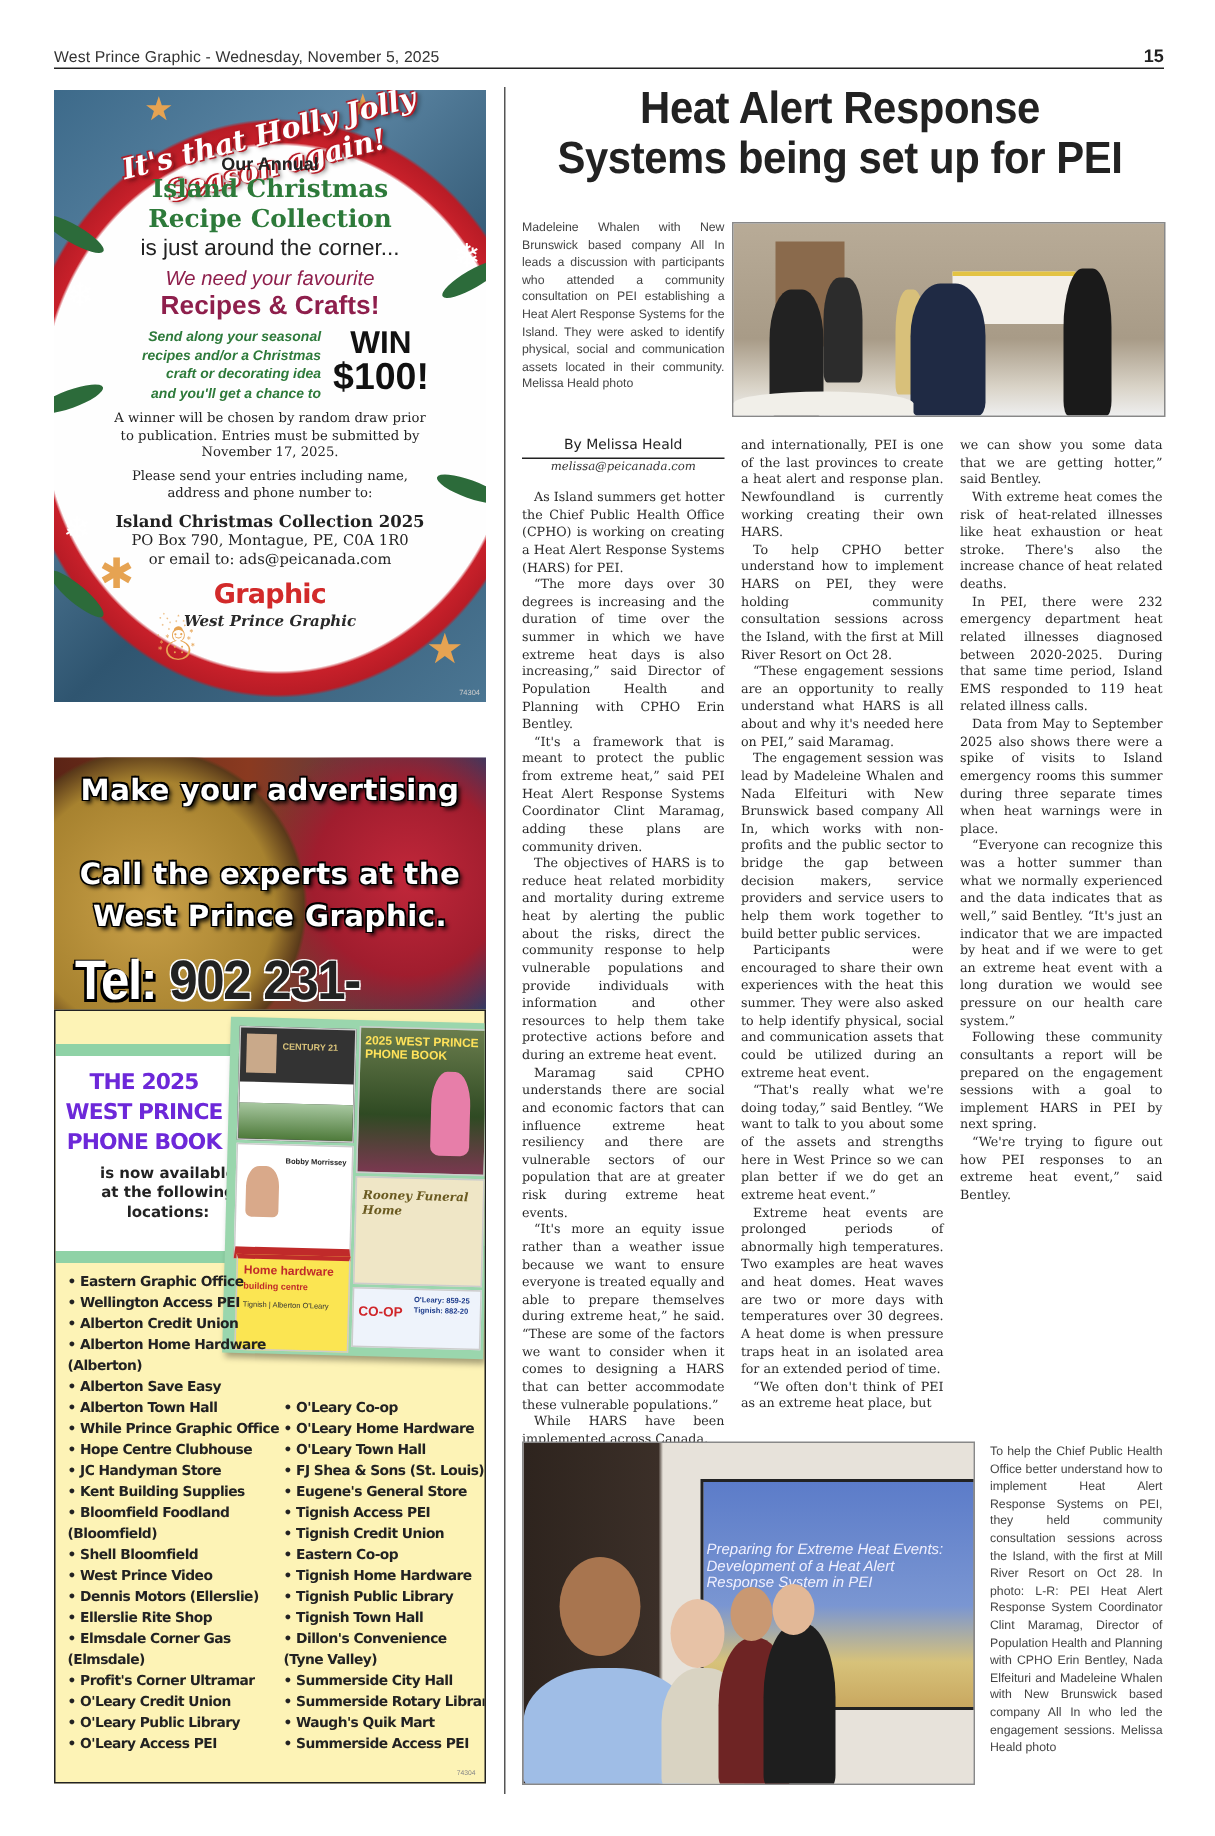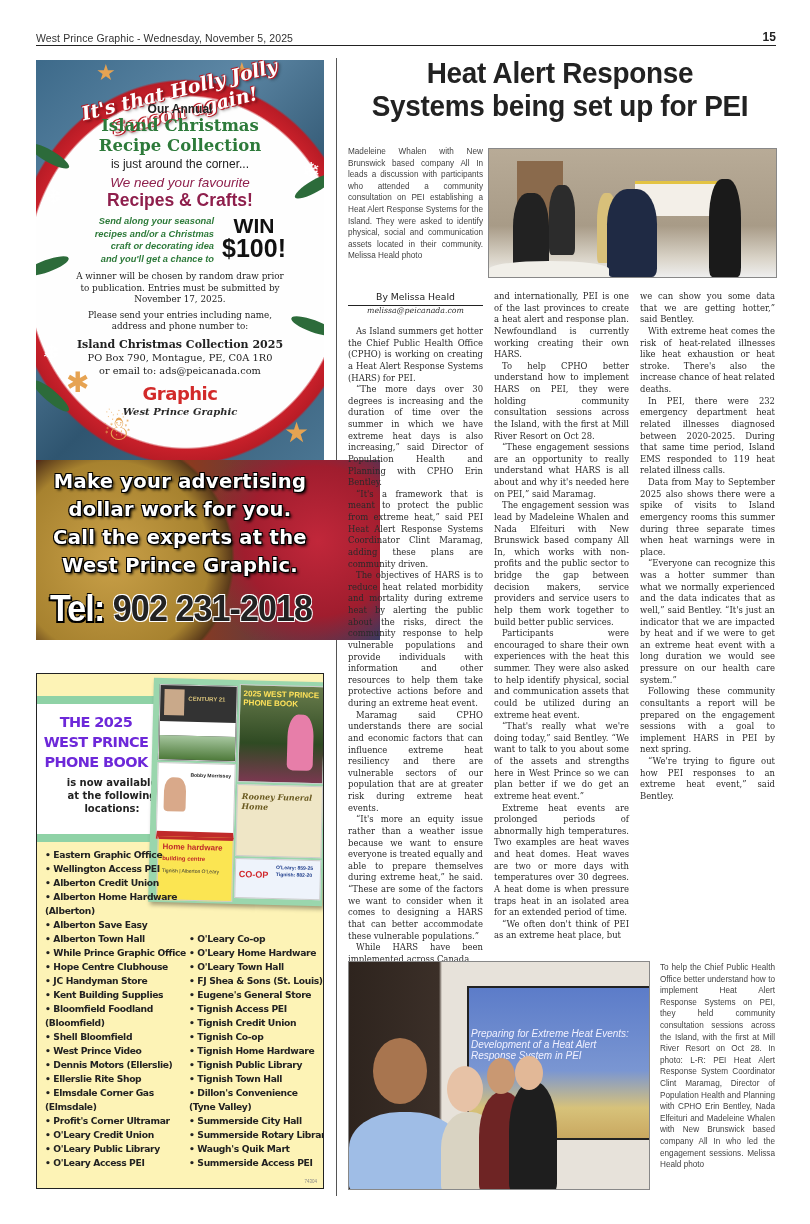--- a/index.html
+++ b/index.html
@@ -12,37 +12,37 @@
   
   .ad1{position:absolute;left:36px;top:60px;width:288px;height:408px;overflow:hidden;
        background:radial-gradient(ellipse 70% 55% at 52% 52%,#fefefe 0,#fefefe 78%,#c8202a 79%,#b81c26 85%,transparent 86%),
        linear-gradient(135deg,#3d6a8a 0,#5c86a4 30%,#2f5570 60%,#4b7693 100%);}
   .ad1 .banner{position:absolute;left:6px;top:18px;width:280px;text-align:center;transform:rotate(-14deg);font-family:"DejaVu Serif",serif;font-style:italic;font-weight:bold;font-size:19px;color:#fff;text-shadow:0 0 2px #b81c26,1px 1px 0 #b81c26,-1px -1px 0 #b81c26,2px 2px 3px rgba(0,0,0,.5);}
   .ad1 .ornament{position:absolute;color:#e6a352;font-size:22px;}
   .ad1 .leaf{position:absolute;width:46px;height:12px;background:#2c6b3a;border-radius:50%;}
   .ad1 .inner{position:absolute;left:30px;top:40px;width:228px;text-align:center;}
   .ad1 .t1{font-family:"Liberation Sans",sans-serif;font-size:12px;font-weight:bold;color:#222;margin-top:2px;}
   .ad1 .t2{font-family:"DejaVu Serif",serif;font-weight:bold;color:#2d7a3a;font-size:16.5px;line-height:20px;}
-  .ad1 .t3{font-family:"Liberation Sans",sans-serif;font-size:12px;color:#222;margin-top:1px;}
+  .ad1 .t3{font-family:"Liberation Sans",sans-serif;font-size:15px;color:#222;margin-top:1px;}
   .ad1 .t4{font-family:"Liberation Sans",sans-serif;font-style:italic;font-size:13.5px;color:#8e1f4c;margin-top:4px;}
   .ad1 .t5{font-family:"Liberation Sans",sans-serif;font-weight:bold;font-size:17.5px;color:#8e1f4c;}
   .ad1 .row{display:flex;align-items:flex-start;justify-content:center;margin-top:4px;}
   .ad1 .send{font-family:"Liberation Sans",sans-serif;font-style:italic;font-weight:bold;font-size:9.3px;line-height:12.5px;color:#2d7a3a;text-align:right;width:140px;}
   .ad1 .win{font-family:"Liberation Sans",sans-serif;font-weight:bold;color:#111;text-align:center;margin-left:8px;line-height:22px;}
   .ad1 .win .w1{font-size:21px;}
   .ad1 .win .w2{font-size:25px;}
   .ad1 .body{font-family:"DejaVu Serif",serif;font-size:8.8px;line-height:11.5px;color:#222;margin-top:6px;}
   .ad1 .addr1{font-family:"DejaVu Serif",serif;font-weight:bold;font-size:11px;color:#222;margin-top:5px;}
   .ad1 .addr2{font-family:"DejaVu Serif",serif;font-size:9.8px;color:#222;line-height:13px;}
   .ad1 .logo{font-family:"DejaVu Sans",sans-serif;font-weight:bold;font-size:18px;color:#d22a2a;margin-top:6px;letter-spacing:-.5px;}
   .ad1 .logo2{font-family:"DejaVu Serif",serif;font-style:italic;font-weight:bold;font-size:10px;color:#2a2a2a;margin-top:2px;}
   .ad1 .code{position:absolute;right:4px;bottom:3px;font-size:5px;color:#ccc;font-family:"Liberation Sans",sans-serif;}
 
   
-  .ad2{position:absolute;left:36px;top:460px;width:344px;height:180px;overflow:hidden;
+  .ad2{position:absolute;left:36px;top:505px;width:288px;height:180px;overflow:hidden;
        background:radial-gradient(circle at 22% 55%,#c9a048 0,#a7822f 34%,#5a3a1a 42%,transparent 43%),
        radial-gradient(circle at 82% 45%,#c1273a 0,#a01d2e 25%,transparent 40%),
        linear-gradient(90deg,#5b2416 0,#8a3a20 45%,#2f3c66 100%);}
   .ad2 .line{position:absolute;left:0;width:288px;text-align:center;font-family:"DejaVu Sans",sans-serif;font-weight:bold;font-size:19.5px;color:#fff;letter-spacing:.3px;text-shadow:1px 1px 0 #000,-1px -1px 0 #000,1px -1px 0 #000,-1px 1px 0 #000,2px 2px 3px #000;}
   .ad2 .tel{position:absolute;left:14px;top:128px;font-family:"Liberation Sans",sans-serif;font-weight:bold;font-size:37px;color:#fff;letter-spacing:-1px;text-shadow:1px 1px 0 #000,-1px -1px 0 #000,2px 2px 0 #000,-2px 2px 0 #000;transform:scaleX(.92);transform-origin:left;}
   .ad2 .tel .num{color:#222;text-shadow:1px 1px 0 #fff,-1px -1px 0 #fff,1px -1px 0 #fff,-1px 1px 0 #fff;}
 
   
   .ad3{position:absolute;left:36px;top:673px;width:288px;height:516px;background:#fdf3b6;border:1.5px solid #222;box-sizing:border-box;overflow:hidden;}
   .ad3 .topband{position:absolute;left:0;top:22px;width:118px;height:8px;background:#8fd2a6;}
@@ -137,21 +137,20 @@
     <div class="addr2">PO Box 790, Montague, PE, C0A 1R0</div>
     <div class="addr2">or email to: ads@peicanada.com</div>
     <div class="logo">Graphic</div>
     <div class="logo2">West Prince Graphic</div>
   </div>
   <div class="code">74304</div>
 </div>
 
 <div class="ad2">
   <div class="line" style="top:10px">Make your advertising</div>
-  <div class="line" style="top:38px">dollar work for you.</div>
   <div class="line" style="top:66px">Call the experts at the</div>
   <div class="line" style="top:94px">West Prince Graphic.</div>
   <div class="tel">
     <span>Tel:</span>
     <span class="num">902 231-2018</span>
   </div>
 </div>
 
 <div class="ad3">
   <div class="topband"></div>
@@ -223,21 +222,21 @@
     <div>• O'Leary Access PEI</div>
   </div>
   <div class="list" style="left:152px;top:258px;">
     <div>• O'Leary Co-op</div>
     <div>• O'Leary Home Hardware</div>
     <div>• O'Leary Town Hall</div>
     <div>• FJ Shea &amp; Sons (St. Louis)</div>
     <div>• Eugene's General Store</div>
     <div>• Tignish Access PEI</div>
     <div>• Tignish Credit Union</div>
-    <div>• Tignish Co-op</div>
+    <div>• Eastern Co-op</div>
     <div>• Tignish Home Hardware</div>
     <div>• Tignish Public Library</div>
     <div>• Tignish Town Hall</div>
     <div>• Dillon's Convenience</div>
     <div>   (Tyne Valley)</div>
     <div>• Summerside City Hall</div>
     <div>• Summerside Rotary Library</div>
     <div>• Waugh's Quik Mart</div>
     <div>• Summerside Access PEI</div>
   </div>

